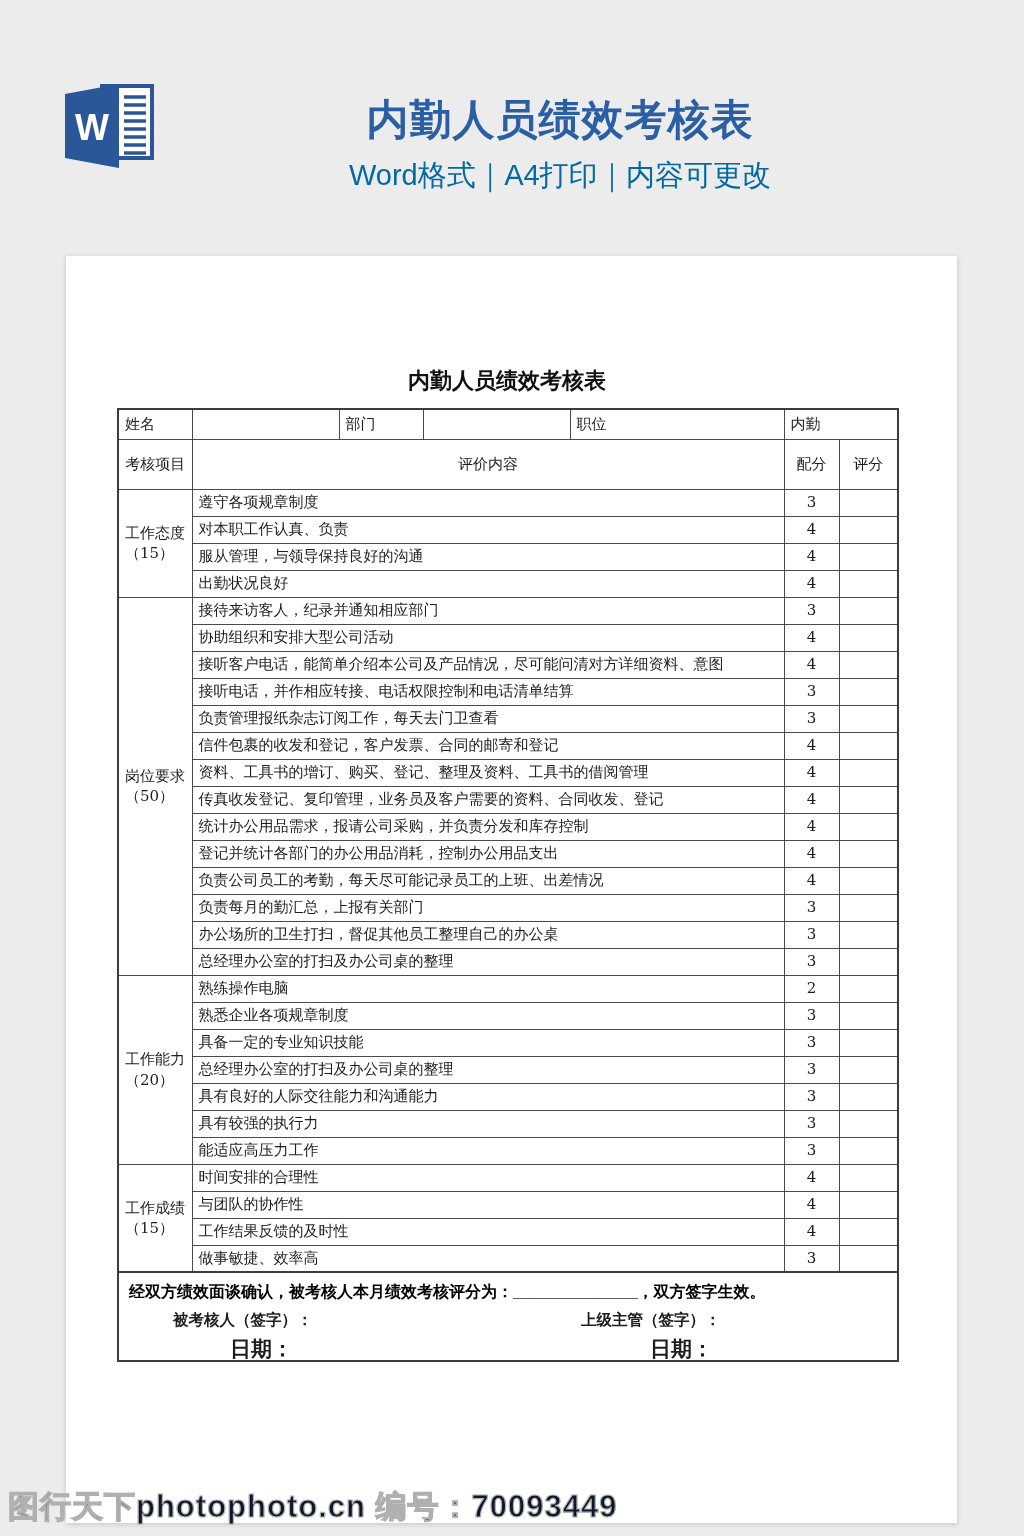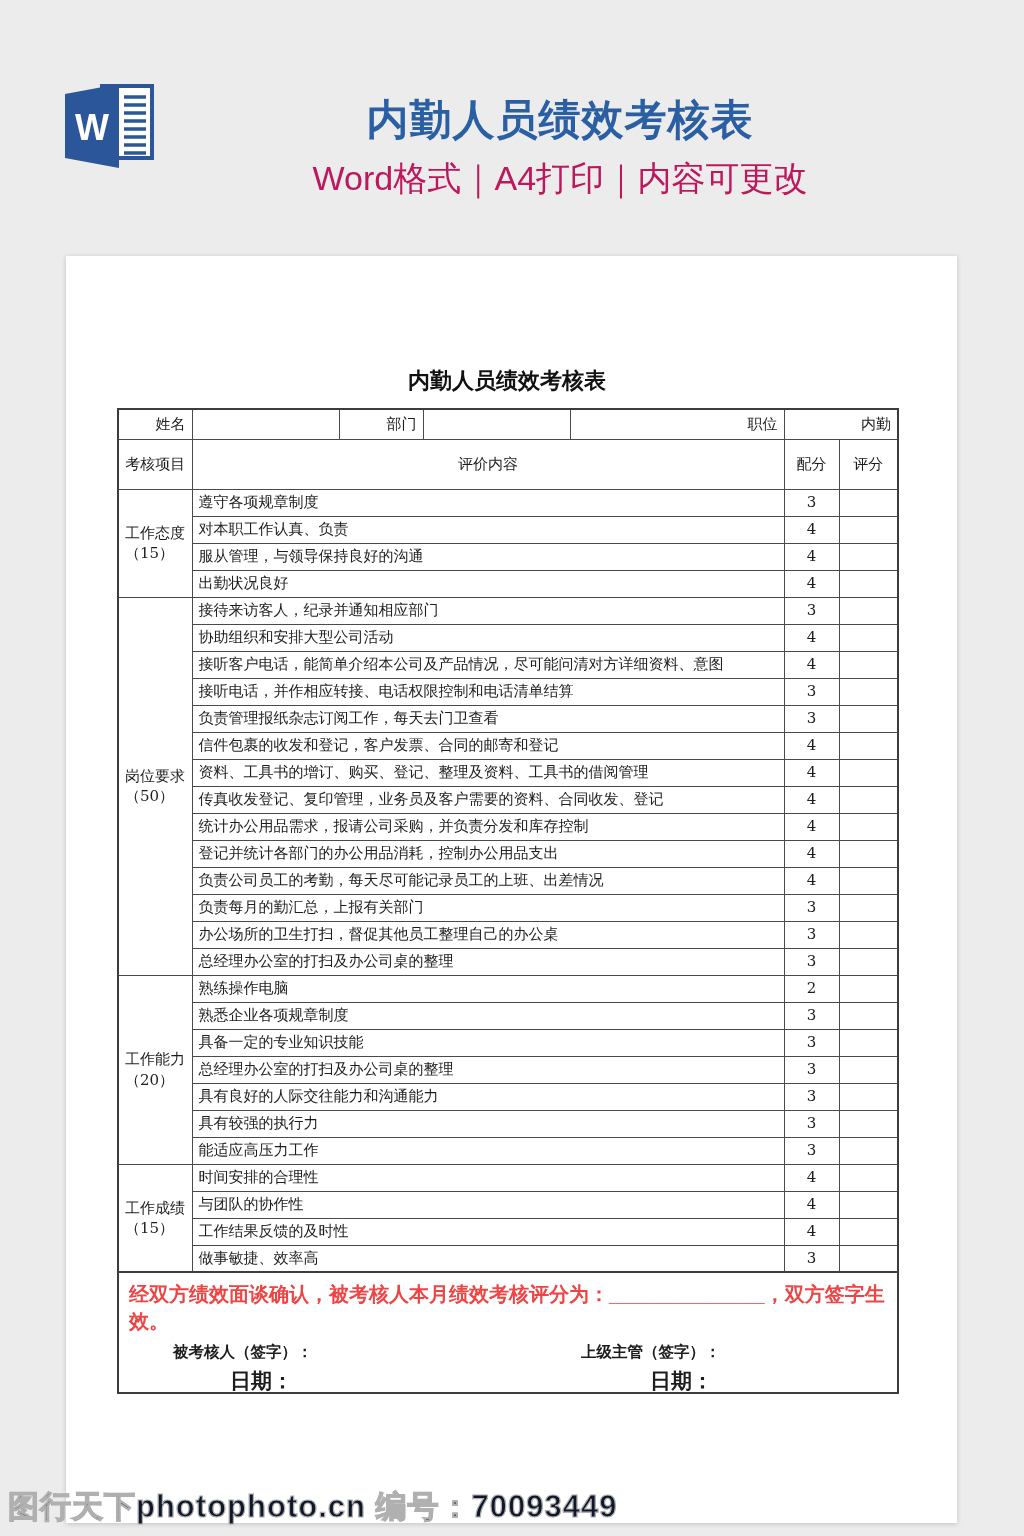--- a/index.html
+++ b/index.html
@@ -10,21 +10,21 @@
   }
   
   .banner{position:absolute;left:0;top:0;width:1024px;height:256px;background:#ececec;}
   .word-icon{position:absolute;left:62px;top:83px;}
   .banner-title{
     position:absolute;left:160px;top:92px;width:800px;text-align:center;
     font-size:42px;font-weight:bold;color:#2b5fa3;letter-spacing:1px;
   }
   .banner-subtitle{
     position:absolute;left:160px;top:156px;width:800px;text-align:center;
-    font-size:34px;color:#be185d;
+    font-size:29px;color:#0369a1;
   }
   
   .page{
     position:absolute;left:66px;top:256px;width:891px;height:1267px;
     background:#ffffff;box-shadow:0 1px 5px rgba(0,0,0,0.18);
   }
   .doc-title{
     position:absolute;left:51px;top:110px;width:780px;text-align:center;
     font-family:"DejaVu Serif","Liberation Serif",serif;
     font-size:22px;font-weight:bold;color:#111;
@@ -37,32 +37,32 @@
     font-family:"DejaVu Serif","Liberation Serif",serif;
     color:#1d1d1d;
   }
   table.appraisal td{
     border:1px solid #4a4a4a;
     font-size:15px;line-height:1.35;
     padding:2px 6px;
     overflow:hidden;
   }
   tr.info-row{height:30px;}
-  tr.info-row td{text-align:right;}
+  tr.info-row td{text-align:left;}
   tr.header-row{height:50px;}
   tr.header-row td{text-align:center;}
   tr.item-row{height:27px;}
   td.cat{text-align:left;vertical-align:middle;line-height:1.6;}
   td.content{text-align:left;padding-left:9px;margin-top:20px;}
   td.weight{text-align:center;}
   td.score{background:#fff;}
   
   tr.footer-row td{border-top:2px solid #3c3c3c;padding:4px 6px 2px 6px;
     font-family:"Liberation Sans",sans-serif;}
-  .f-line1{margin:4px 0 2px 4px;font-weight:bold;font-size:20px;color:#ef4444;}
+  .f-line1{margin:4px 0 2px 4px;font-weight:bold;font-size:16px;color:#000000;}
   .f-line2{position:relative;height:27px;font-weight:bold;font-size:15.5px;}
   .f-line2 .sign-left{position:absolute;left:48px;top:5px;}
   .f-line2 .sign-right{position:absolute;left:456px;top:5px;}
   .f-line3{position:relative;height:26px;font-weight:bold;font-size:21px;}
   .f-line3 .date-left{position:absolute;left:105px;top:3px;}
   .f-line3 .date-right{position:absolute;left:525px;top:3px;}
   
   .watermark{
     position:absolute;left:8px;top:1486px;
     font-size:31px;font-weight:bold;letter-spacing:1px;

